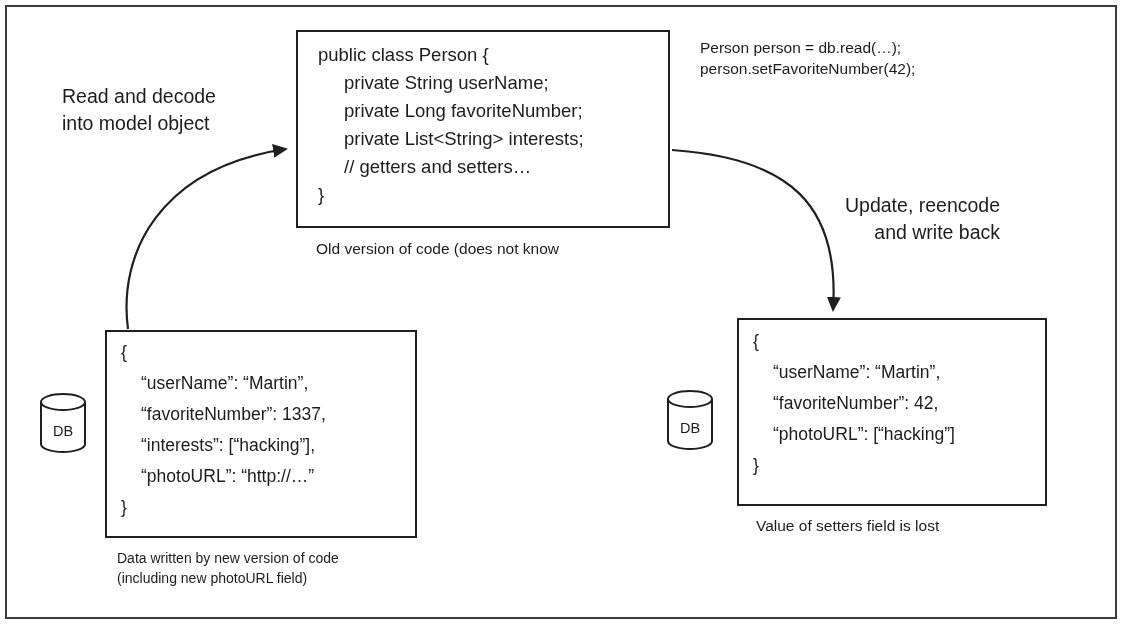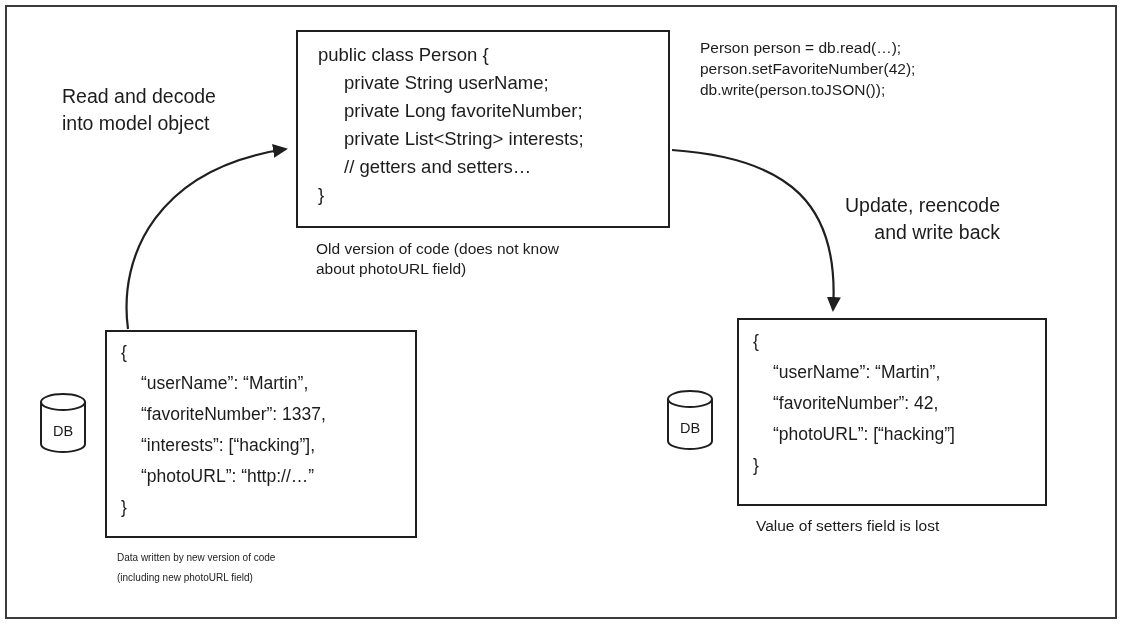--- a/index.html
+++ b/index.html
@@ -36,20 +36,21 @@
     width: 374px; height: 198px;
     padding: 9px 0 16px 20px;
     font-size: 18.5px;
     line-height: 28px;
   }
   .class-box .indent { padding-left: 26px; }
   .class-caption {
     left: 316px; top: 239px;
     font-size: 15.5px;
     line-height: 20px;
+    text-align: center;
   }
   
   .usage-code {
     left: 700px; top: 37px;
     font-size: 15.5px;
     line-height: 21px;
   }
   
   .flow-label {
     font-size: 19.5px;
@@ -61,21 +62,21 @@
   .left-json {
     left: 105px; top: 330px;
     width: 312px; height: 208px;
     padding: 5px 0 0 14px;
     font-size: 17.5px;
     line-height: 31px;
   }
   .left-json .indent { padding-left: 20px; }
   .left-caption {
     left: 117px; top: 548px;
-    font-size: 10px;
+    font-size: 14px;
     line-height: 20px;
   }
   
   .right-json {
     left: 737px; top: 318px;
     width: 310px; height: 188px;
     padding: 6px 0 0 14px;
     font-size: 17.5px;
     line-height: 31px;
   }
@@ -114,27 +115,25 @@
 <div class="box class-box">
   <div class="code-line">public class Person {</div>
   <div class="code-line indent">private String userName;</div>
   <div class="code-line indent">private Long favoriteNumber;</div>
   <div class="code-line indent">private List&lt;String&gt; interests;</div>
   <div class="code-line indent">// getters and setters…</div>
   <div class="code-line">}</div>
 </div>
 <div class="abs class-caption">
   <div>Old version of code (does not know</div>
-  <div>about photoURL field)</div>
 </div>
 
 <div class="abs usage-code">
   <div>Person person = db.read(…);</div>
   <div>person.setFavoriteNumber(42);</div>
-  <div>db.write(person.toJSON());</div>
 </div>
 
 <div class="abs flow-label update-label">
   <div>Update, reencode</div>
   <div>and write back</div>
 </div>
 
 <svg class="abs db-icon" style="left:38px; top:391px;" width="50" height="64">
   <path d="M3 11 v42 a22 8 0 0 0 44 0 v-42" fill="#ffffff" stroke="#1f1f1f" stroke-width="2"></path>
   <ellipse cx="25" cy="11" rx="22" ry="8" fill="#ffffff" stroke="#1f1f1f" stroke-width="2"></ellipse>

